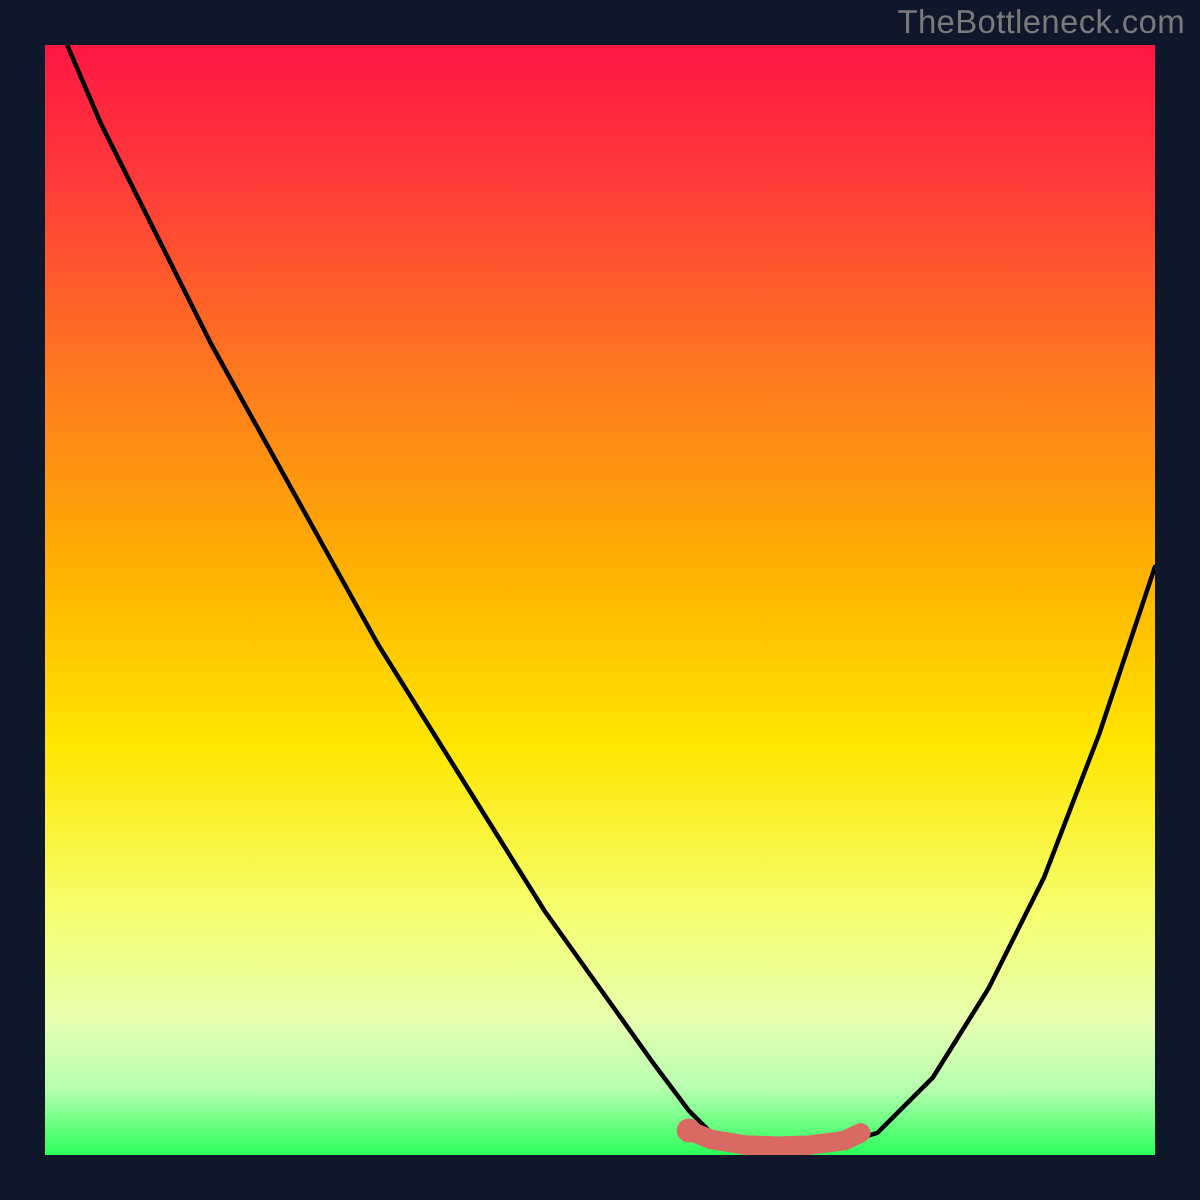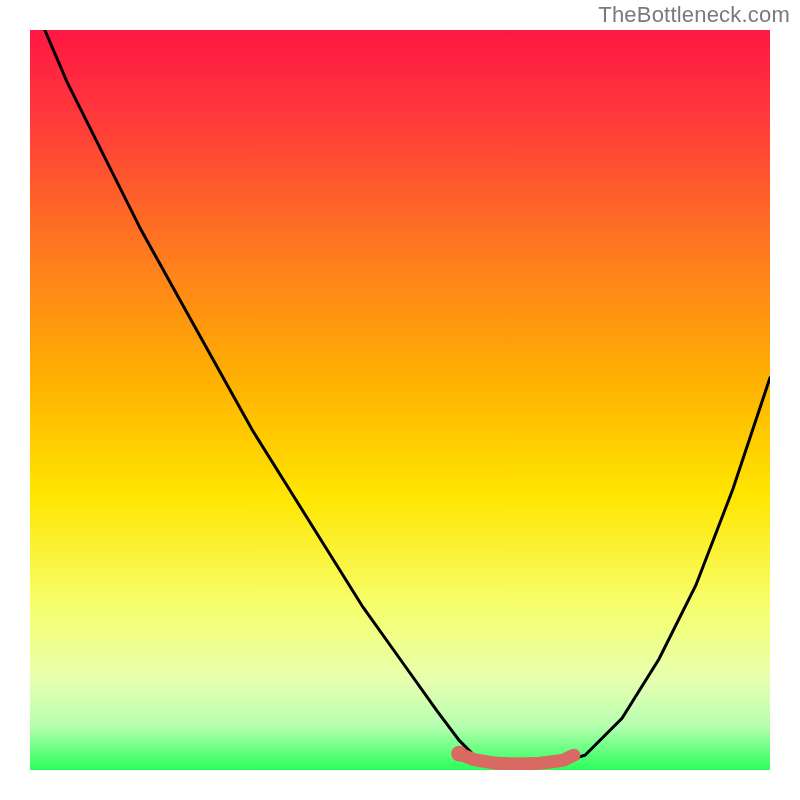--- a/index.html
+++ b/index.html
@@ -8,21 +8,21 @@
     background: #000;
     width: 800px;
     height: 800px;
     overflow: hidden;
     font-family: Arial, Helvetica, sans-serif;
   }
   .frame {
     position: relative;
     width: 800px;
     height: 800px;
-    background: #ffffff;
+    background: #0f172a;
   }
   .watermark {
     position: absolute;
     top: 2px;
     right: 10px;
     color: #7a7a7a;
     font-size: 22px;
     font-weight: 400;
     z-index: 10;
     letter-spacing: 0.2px;

